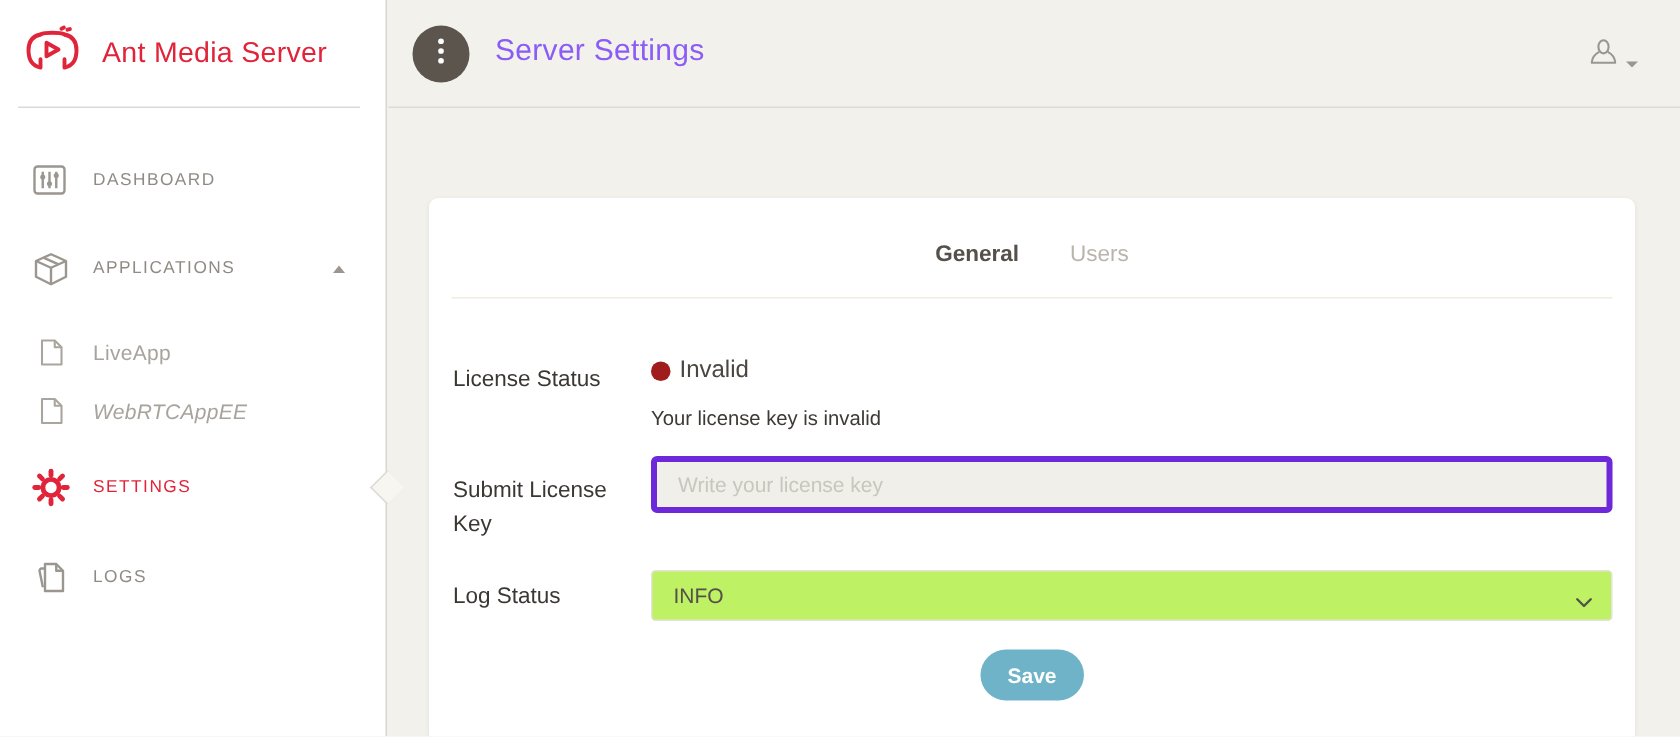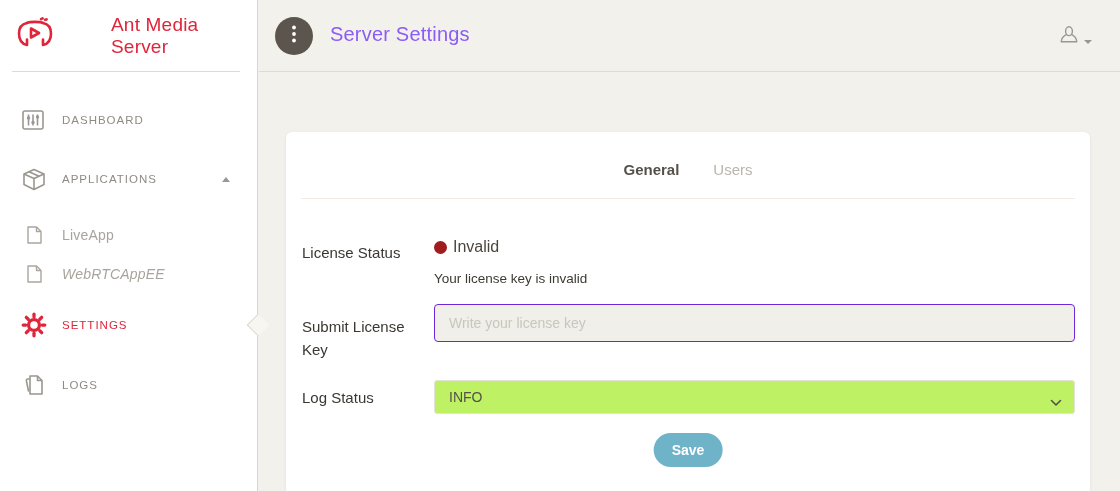--- a/index.html
+++ b/index.html
@@ -14,21 +14,21 @@
   
   .sidebar{
     position:absolute;left:0;top:0;width:258px;height:491px;
     background:#ffffff;border-right:1px solid #d8d6d0;box-sizing:border-box;
   }
   .brand{
     position:absolute;left:0;top:0;width:258px;height:72px;
     display:flex;align-items:center;gap:12px;padding-left:14px;box-sizing:border-box;
     cursor:pointer;
   }
-  .brand-name{color:#e0243a;font-size:19px;font-weight:500;letter-spacing:.2px;margin-left:43px;}
+  .brand-name{color:#e0243a;font-size:19px;font-weight:500;letter-spacing:.2px;}
   .brand-divider{position:absolute;left:12px;top:71px;width:228px;height:1px;background:#dcdad5;}
 
   .nav-item{
     position:absolute;left:0;width:258px;height:32px;
     display:flex;align-items:center;cursor:pointer;
   }
   .nav-icon{position:absolute;left:20px;width:28px;display:flex;justify-content:center;}
   .nav-label{
     position:absolute;left:62px;
     font-size:11.5px;letter-spacing:1px;color:#8f8b84;font-weight:500;
@@ -92,21 +92,21 @@
   .label-license-key{top:183px;}
   .label-log-status{top:254px;}
 
   .status-line{position:absolute;left:148px;top:106px;display:flex;align-items:center;gap:6px;}
   .status-dot{width:13px;height:13px;border-radius:50%;background:#a11d1d;}
   .status-text{font-size:16px;color:#4b463f;}
   .status-desc{position:absolute;left:148px;top:139px;font-size:13.5px;color:#3d3a34;}
 
   .license-input{
     position:absolute;left:148px;top:172px;width:641px;height:38px;box-sizing:border-box;
-    background:#f0efe9;border:1px solid #6d28d9;border-radius:4px;
+    background:#f0efe9;border:4px solid #6d28d9;border-radius:4px;
     padding:0 14px;font-size:14px;color:#55504a;outline:none;
     font-family:"Liberation Sans","DejaVu Sans",sans-serif;
   }
   .license-input::placeholder{color:#c9c6bd;}
 
   .select-wrap{position:absolute;left:148px;top:248px;width:641px;height:34px;}
   .log-select{
     width:100%;height:100%;box-sizing:border-box;
     background:#bef264;border:1px solid #e3e1da;border-radius:3px;
     padding:0 14px;font-size:14px;color:#55504a;

